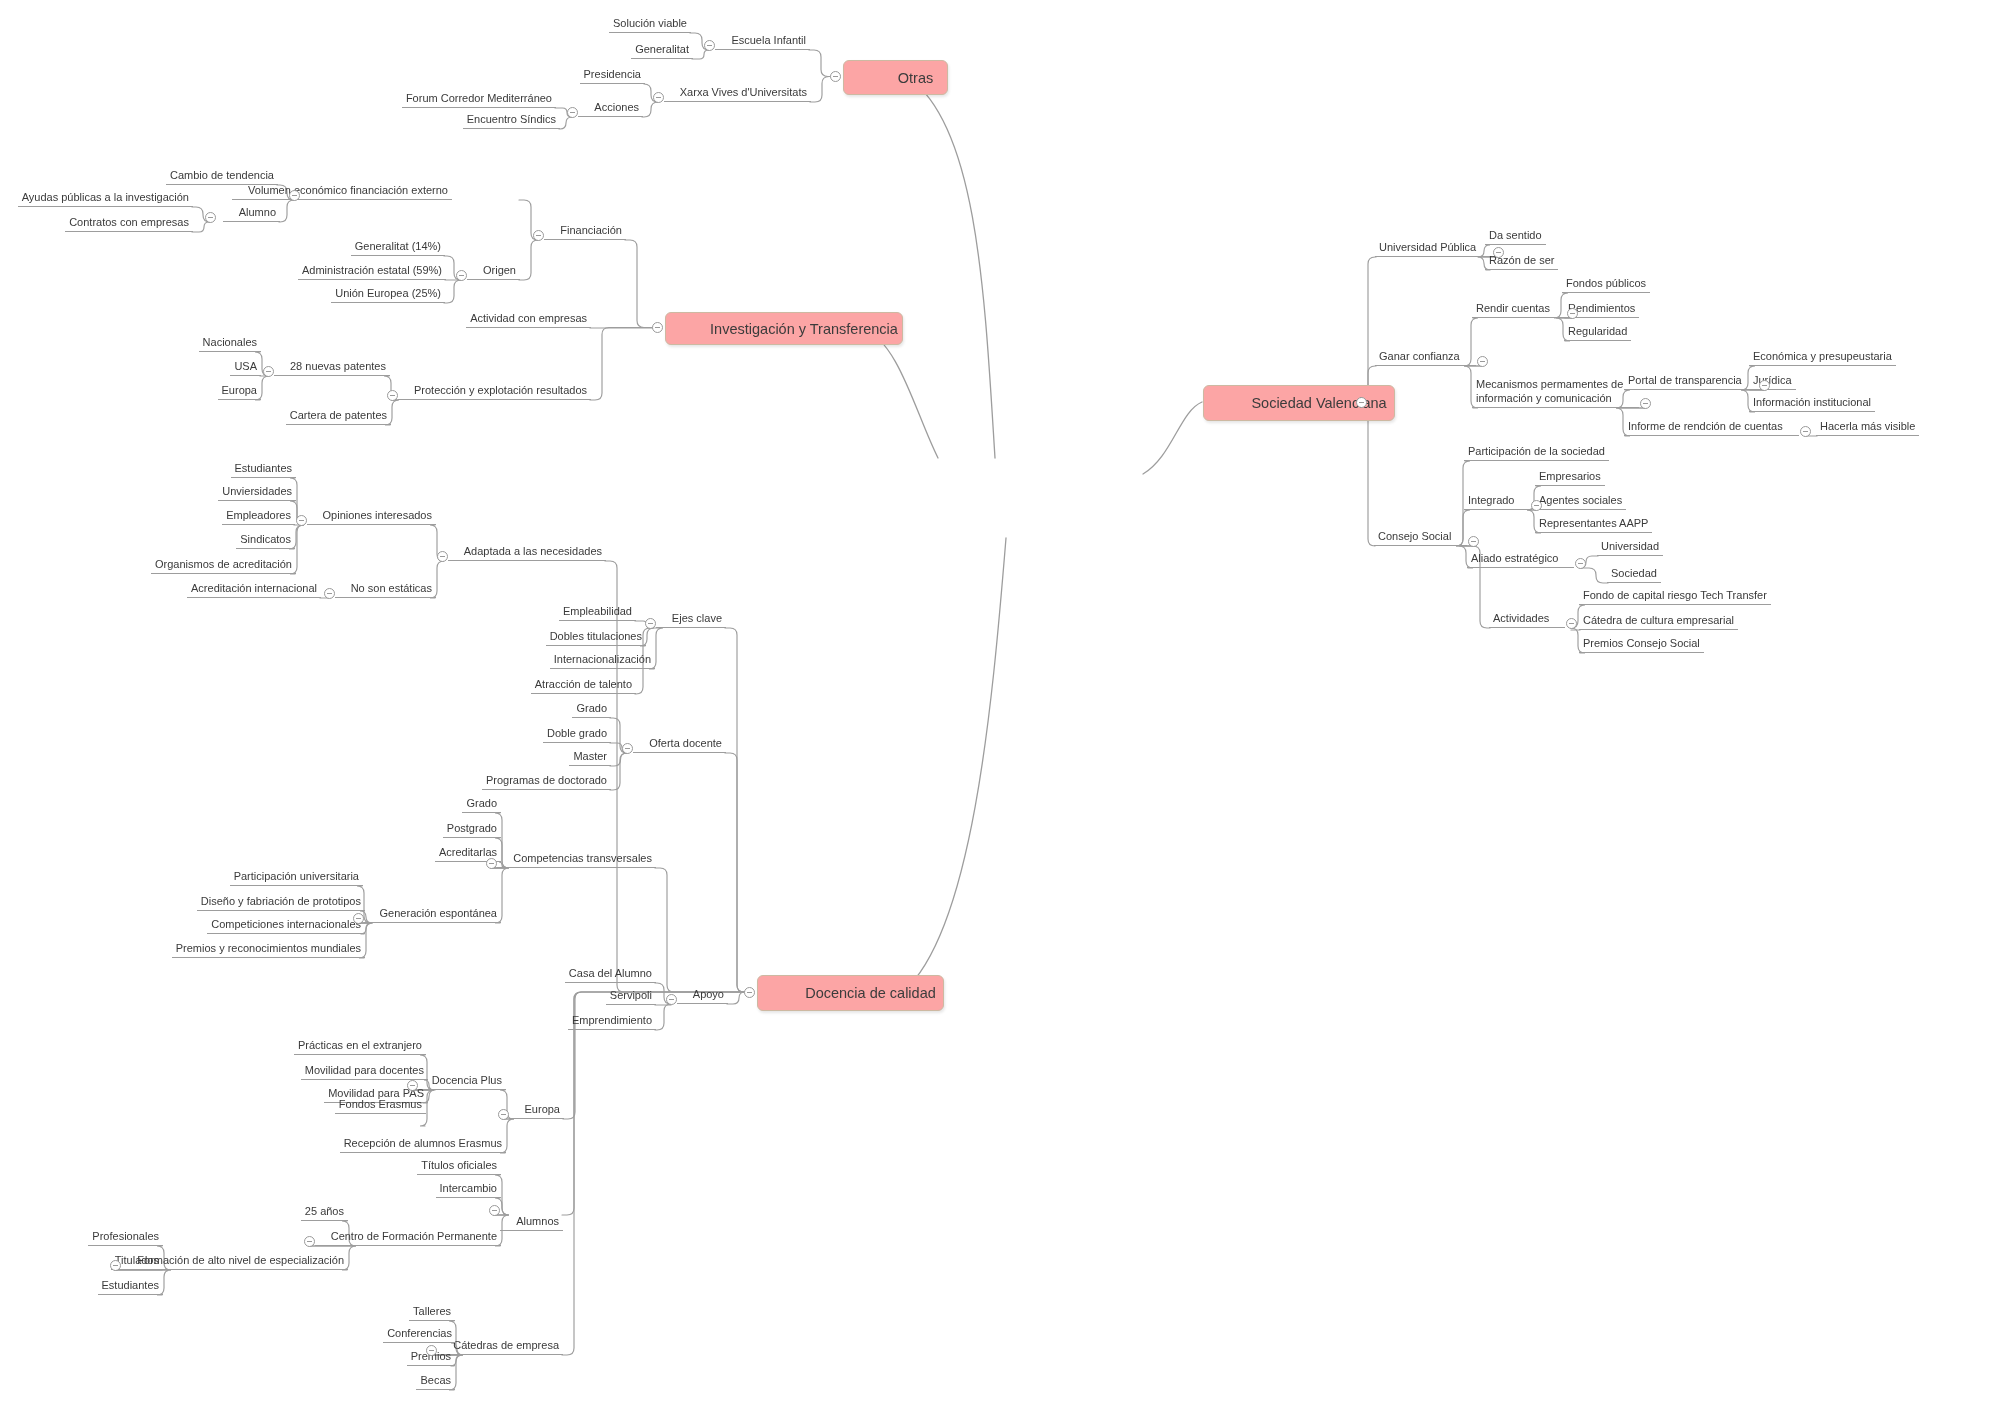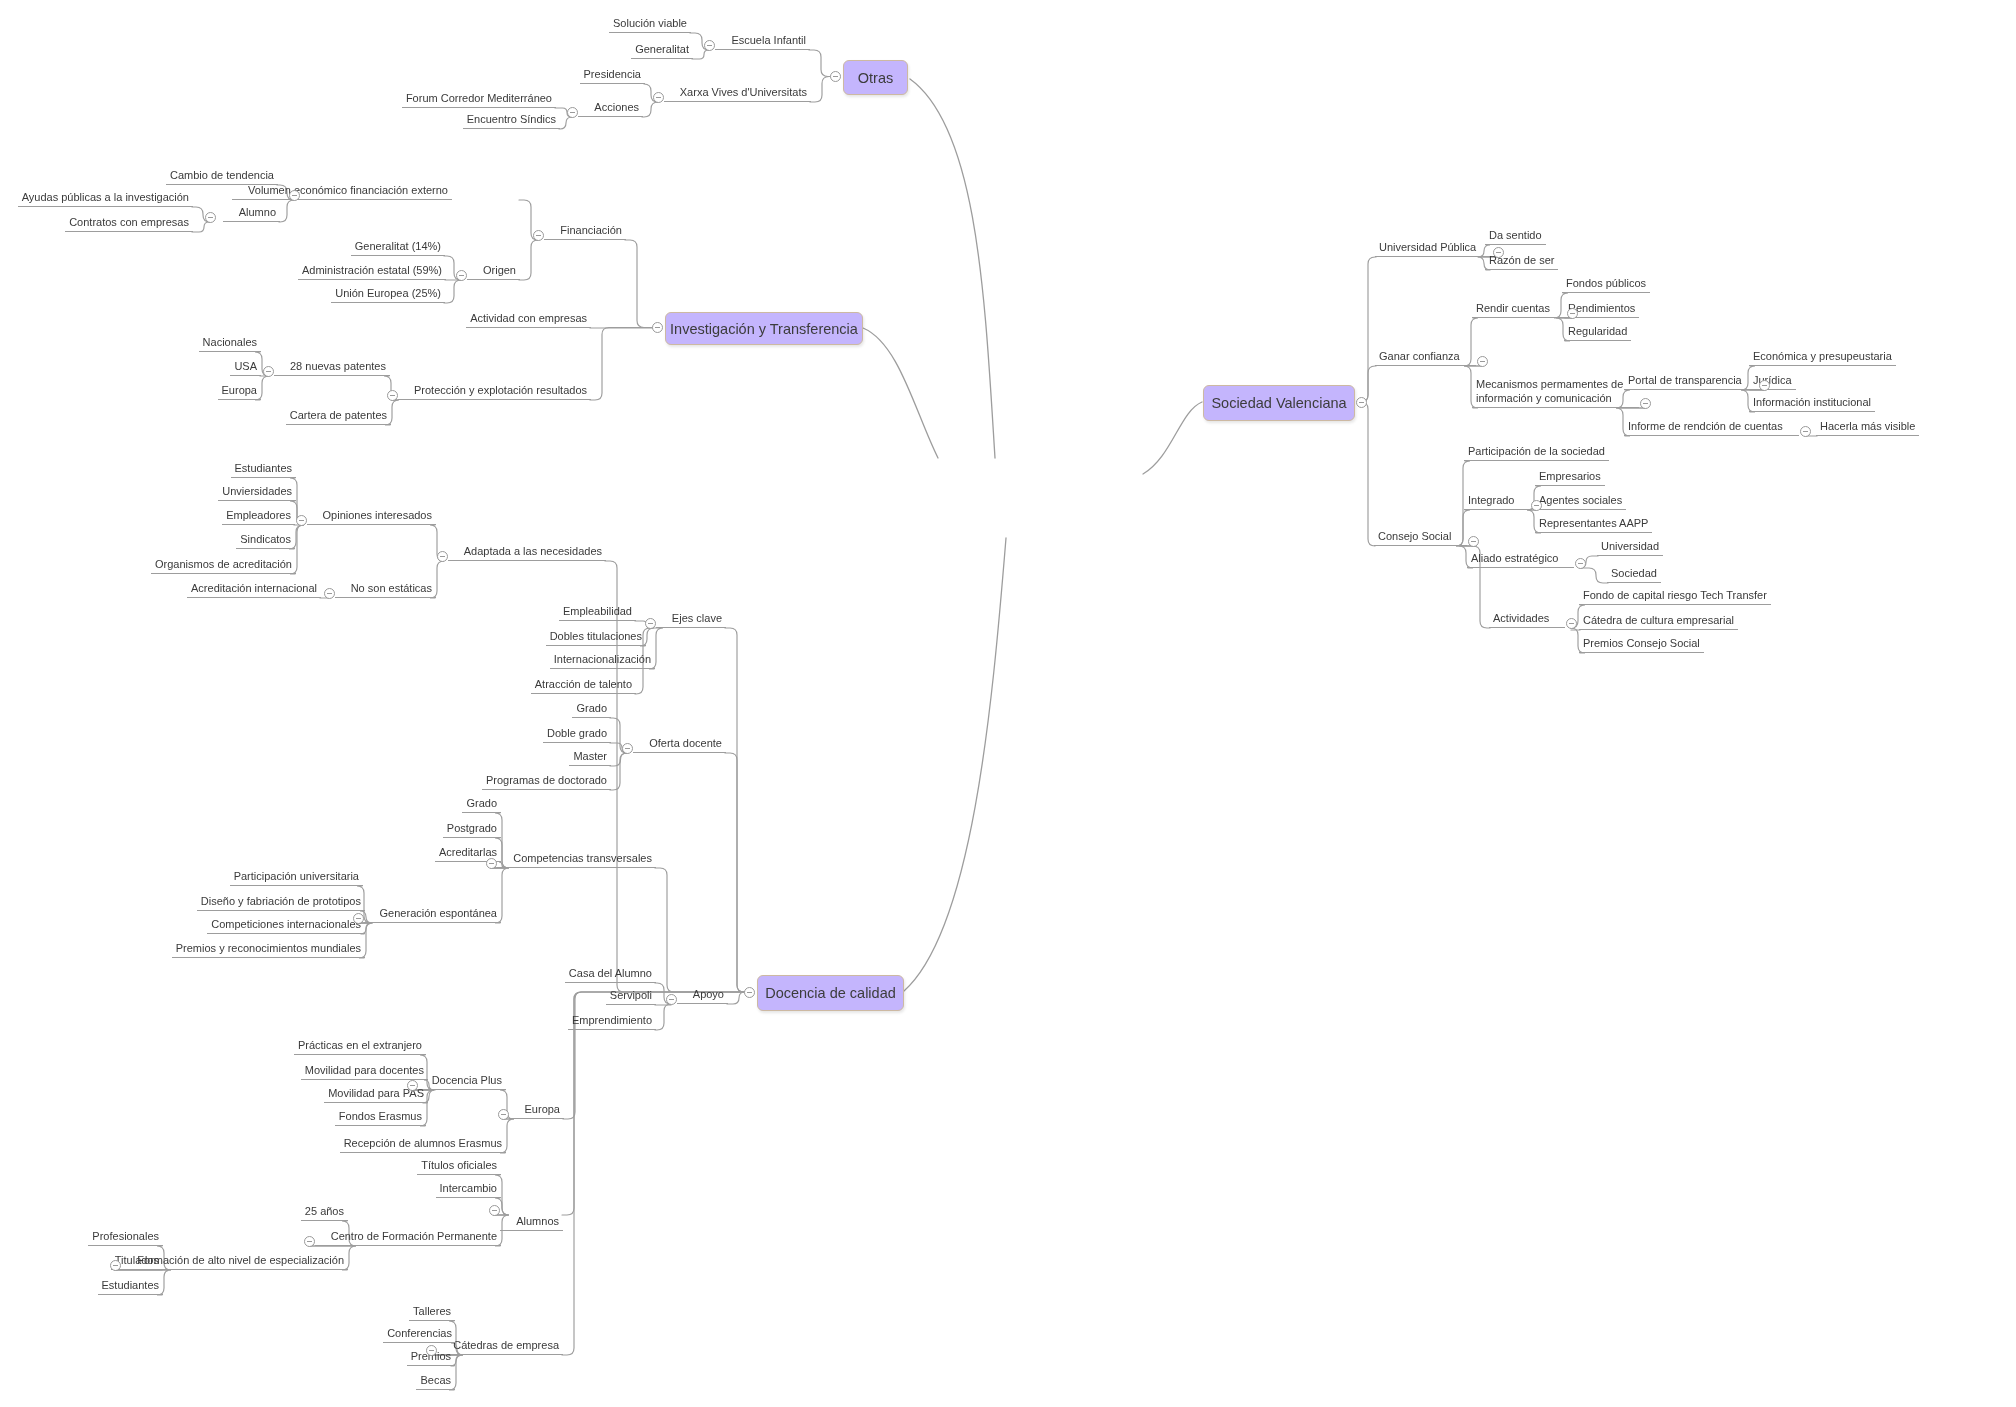--- a/index.html
+++ b/index.html
@@ -3,22 +3,22 @@
 <meta charset="utf-8">
 <style>
   html,body{margin:0;padding:0;background:#ffffff;}
   #canvas{position:relative;width:2016px;height:1407px;overflow:hidden;
           font-family:"Liberation Sans","DejaVu Sans",sans-serif;background:#ffffff;}
   #edges{position:absolute;left:0;top:0;z-index:1;}
   .nlabel{position:absolute;z-index:3;font-size:11px;line-height:14px;color:#3a3a3a;
           padding:1px 4px 2px 4px;border-bottom:1.2px solid #9d9d9d;white-space:pre;}
   .nlabel.two{text-align:left;}
   .topic{position:absolute;z-index:4;display:flex;align-items:center;justify-content:center;
-         background:#c4b5fd;border:1px solid #cdb9a2;border-radius:6px;color:#3c3c3c;
-         font-size:14.5px;white-space:nowrap;box-shadow:1px 2px 3px rgba(0,0,0,0.10);}
+         background:#fca5a5;border:1px solid #cdb9a2;border-radius:6px;color:#3c3c3c;
+         font-size:14.5px;white-space:nowrap;box-shadow:1px 2px 3px rgba(0,0,0,0.10);padding-left:40px;}
   .rootbox{position:absolute;z-index:4;display:flex;align-items:center;justify-content:center;
          background:#cbdcf5;border:1.5px solid #8099bd;border-radius:9px;color:#333333;
          font-size:18.5px;font-weight:bold;text-align:center;white-space:pre;line-height:1.4;
          box-shadow:1px 2px 4px rgba(0,0,0,0.12);}
   .cicon{position:absolute;z-index:5;width:11px;height:11px;border-radius:50%;
          background:#ffffff;border:1px solid #9a9a9a;box-sizing:border-box;
          display:flex;align-items:center;justify-content:center;}
   .cicon i{display:block;width:5px;height:0;border-top:1.2px solid #9a9a9a;}
 </style>
 </head>
@@ -225,21 +225,21 @@
     <div class="nlabel" style="right: 1651px; bottom: 449px;">Premios y reconocimientos mundiales</div>
     <div class="nlabel" style="padding-left: 16px; right: 1288px; bottom: 403px;">Apoyo</div>
     <div class="nlabel" style="right: 1360px; bottom: 424px;">Casa del Alumno</div>
     <div class="nlabel" style="right: 1360px; bottom: 402px;">Servipoli</div>
     <div class="nlabel" style="right: 1360px; bottom: 377px;">Emprendimiento</div>
     <div class="nlabel" style="padding-left: 16px; right: 1452px; bottom: 288px;">Europa</div>
     <div class="nlabel" style="padding-left: 16px; right: 1510px; bottom: 317px;">Docencia Plus</div>
     <div class="nlabel" style="right: 1590px; bottom: 352px;">Prácticas en el extranjero</div>
     <div class="nlabel" style="right: 1588px; bottom: 327px;">Movilidad para docentes</div>
     <div class="nlabel" style="right: 1588px; bottom: 304px;">Movilidad para PAS</div>
-    <div class="nlabel" style="right: 1590px; bottom: 281px; text-align: center;">Fondos Erasmus</div>
+    <div class="nlabel" style="right: 1590px; bottom: 293px; text-align: center;">Fondos Erasmus</div>
     <div class="nlabel" style="right: 1510px; bottom: 254px;">Recepción de alumnos Erasmus</div>
     <div class="nlabel" style="padding-left: 16px; right: 1453px; bottom: 176px;">Alumnos</div>
     <div class="nlabel" style="right: 1515px; bottom: 232px;">Títulos oficiales</div>
     <div class="nlabel" style="right: 1515px; bottom: 209px;">Intercambio</div>
     <div class="nlabel" style="padding-left: 16px; right: 1515px; bottom: 161px;">Centro de Formación Permanente</div>
     <div class="nlabel" style="right: 1668px; bottom: 186px;">25 años</div>
     <div class="nlabel" style="padding-left: 16px; right: 1668px; bottom: 137px;">Formación de alto nivel de especialización</div>
     <div class="nlabel" style="right: 1853px; bottom: 161px;">Profesionales</div>
     <div class="nlabel" style="right: 1853px; bottom: 137px;">Titulados</div>
     <div class="nlabel" style="right: 1853px; bottom: 112px;">Estudiantes</div>

